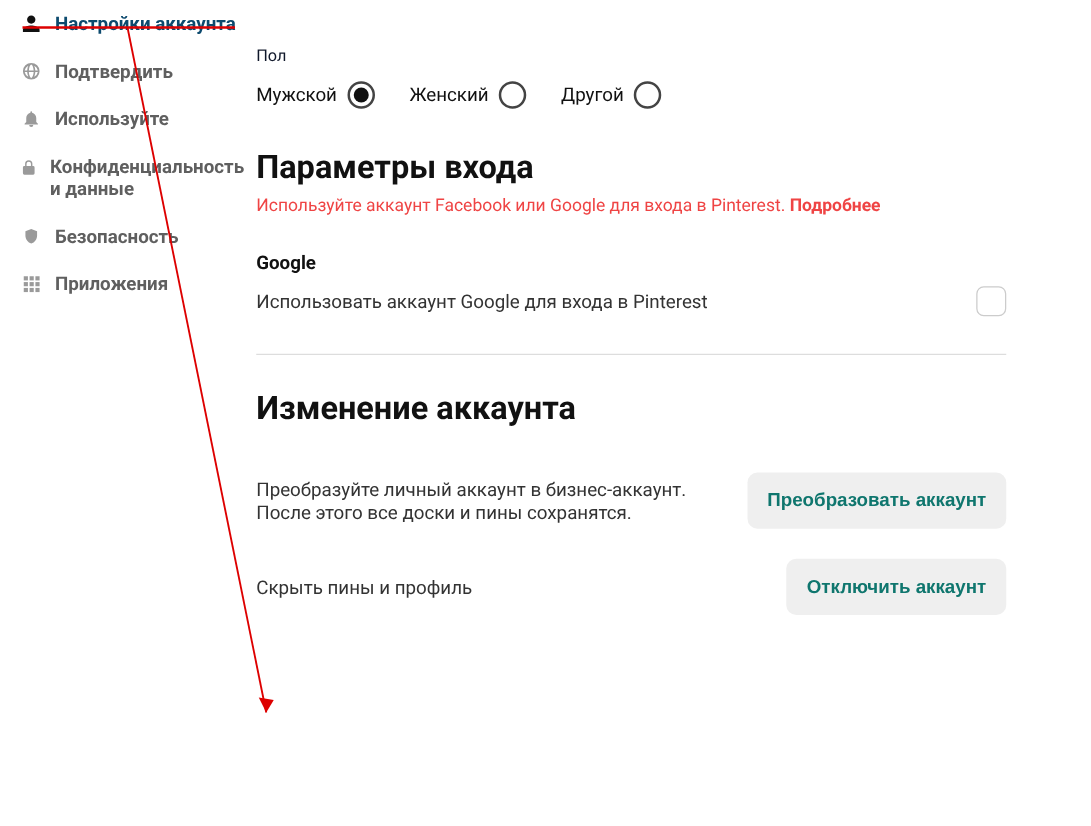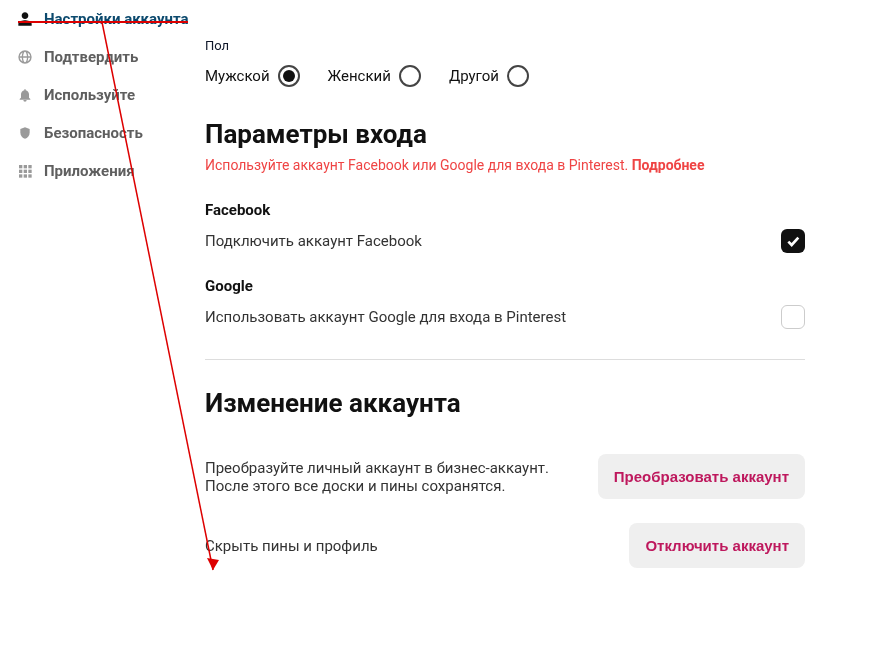--- a/index.html
+++ b/index.html
@@ -85,21 +85,21 @@
     .action-btn {
       background: #efefef;
       border: none;
       border-radius: 8px;
       padding: 14px 16px;
       font-weight: 700;
       font-size: 15px;
       cursor: pointer;
       min-width: 168px;
       text-align: center;
-      color: #be185d;
+      color: #0f766e;
     }
     svg.anno-svg {
       position: absolute;
       top: 0; left: 0;
       pointer-events: none;
     }
   </style>
 </head>
 <body>
 
@@ -121,20 +121,28 @@
       </span>
       <span>Подтвердить</span>
     </div>
     <div class="sidebar-item">
       <span class="icon">
         <svg width="16" height="16" viewBox="0 0 24 24" fill="#9a9a9a">
             <path d="M12 22a2.5 2.5 0 002.5-2.5h-5A2.5 2.5 0 0012 22zm6-6V11c0-3.1-2-5.6-5-6.3V4a1 1 0 10-2 0v.7C8 5.4 6 7.9 6 11v5l-2 2v1h16v-1l-2-2z"></path>
           </svg>
       </span>
       <span>Используйте</span>
+    </div>
+    <div class="sidebar-item" style="align-items:flex-start;">
+      <span class="icon" style="margin-top:2px;">
+        <svg width="14" height="16" viewBox="0 0 24 24" fill="#9a9a9a">
+            <path d="M18 10h-1V7a5 5 0 10-10 0v3H6a2 2 0 00-2 2v8a2 2 0 002 2h12a2 2 0 002-2v-8a2 2 0 00-2-2zM9 7a3 3 0 116 0v3H9V7z"></path>
+          </svg>
+      </span>
+      <span>Конфиденциальность и данные</span>
     </div>
     <div class="sidebar-item">
       <span class="icon">
         <svg width="14" height="16" viewBox="0 0 24 24" fill="#9a9a9a">
             <path d="M12 2L4 5v6c0 5 3.4 9.7 8 11 4.6-1.3 8-6 8-11V5l-8-3z"></path>
           </svg>
       </span>
       <span>Безопасность</span>
     </div>
     <div class="sidebar-item">
@@ -173,31 +181,20 @@
         </div>
       </div>
     </div>
 
     <section>
       <h2>Параметры входа</h2>
       <p class="section-desc">
         <span>Используйте аккаунт Facebook или Google для входа в Pinterest. </span><strong>Подробнее</strong>
       </p>
 
-      <div class="provider-block">
-        <div class="provider-name">Facebook</div>
-        <div class="provider-line">
-          <span class="provider-desc">Подключить аккаунт Facebook</span>
-          <span class="toggle on">
-            <svg width="16" height="16" viewBox="0 0 24 24" fill="none" stroke="#fff" stroke-width="4">
-                <polyline points="5 13 10 18 20 7"></polyline>
-              </svg>
-          </span>
-        </div>
-      </div>
 
       <div class="provider-block">
         <div class="provider-name">Google</div>
         <div class="provider-line">
           <span class="provider-desc">Использовать аккаунт Google для входа в Pinterest</span>
           <span class="toggle off"></span>
         </div>
       </div>
 
       <hr class="divider">

